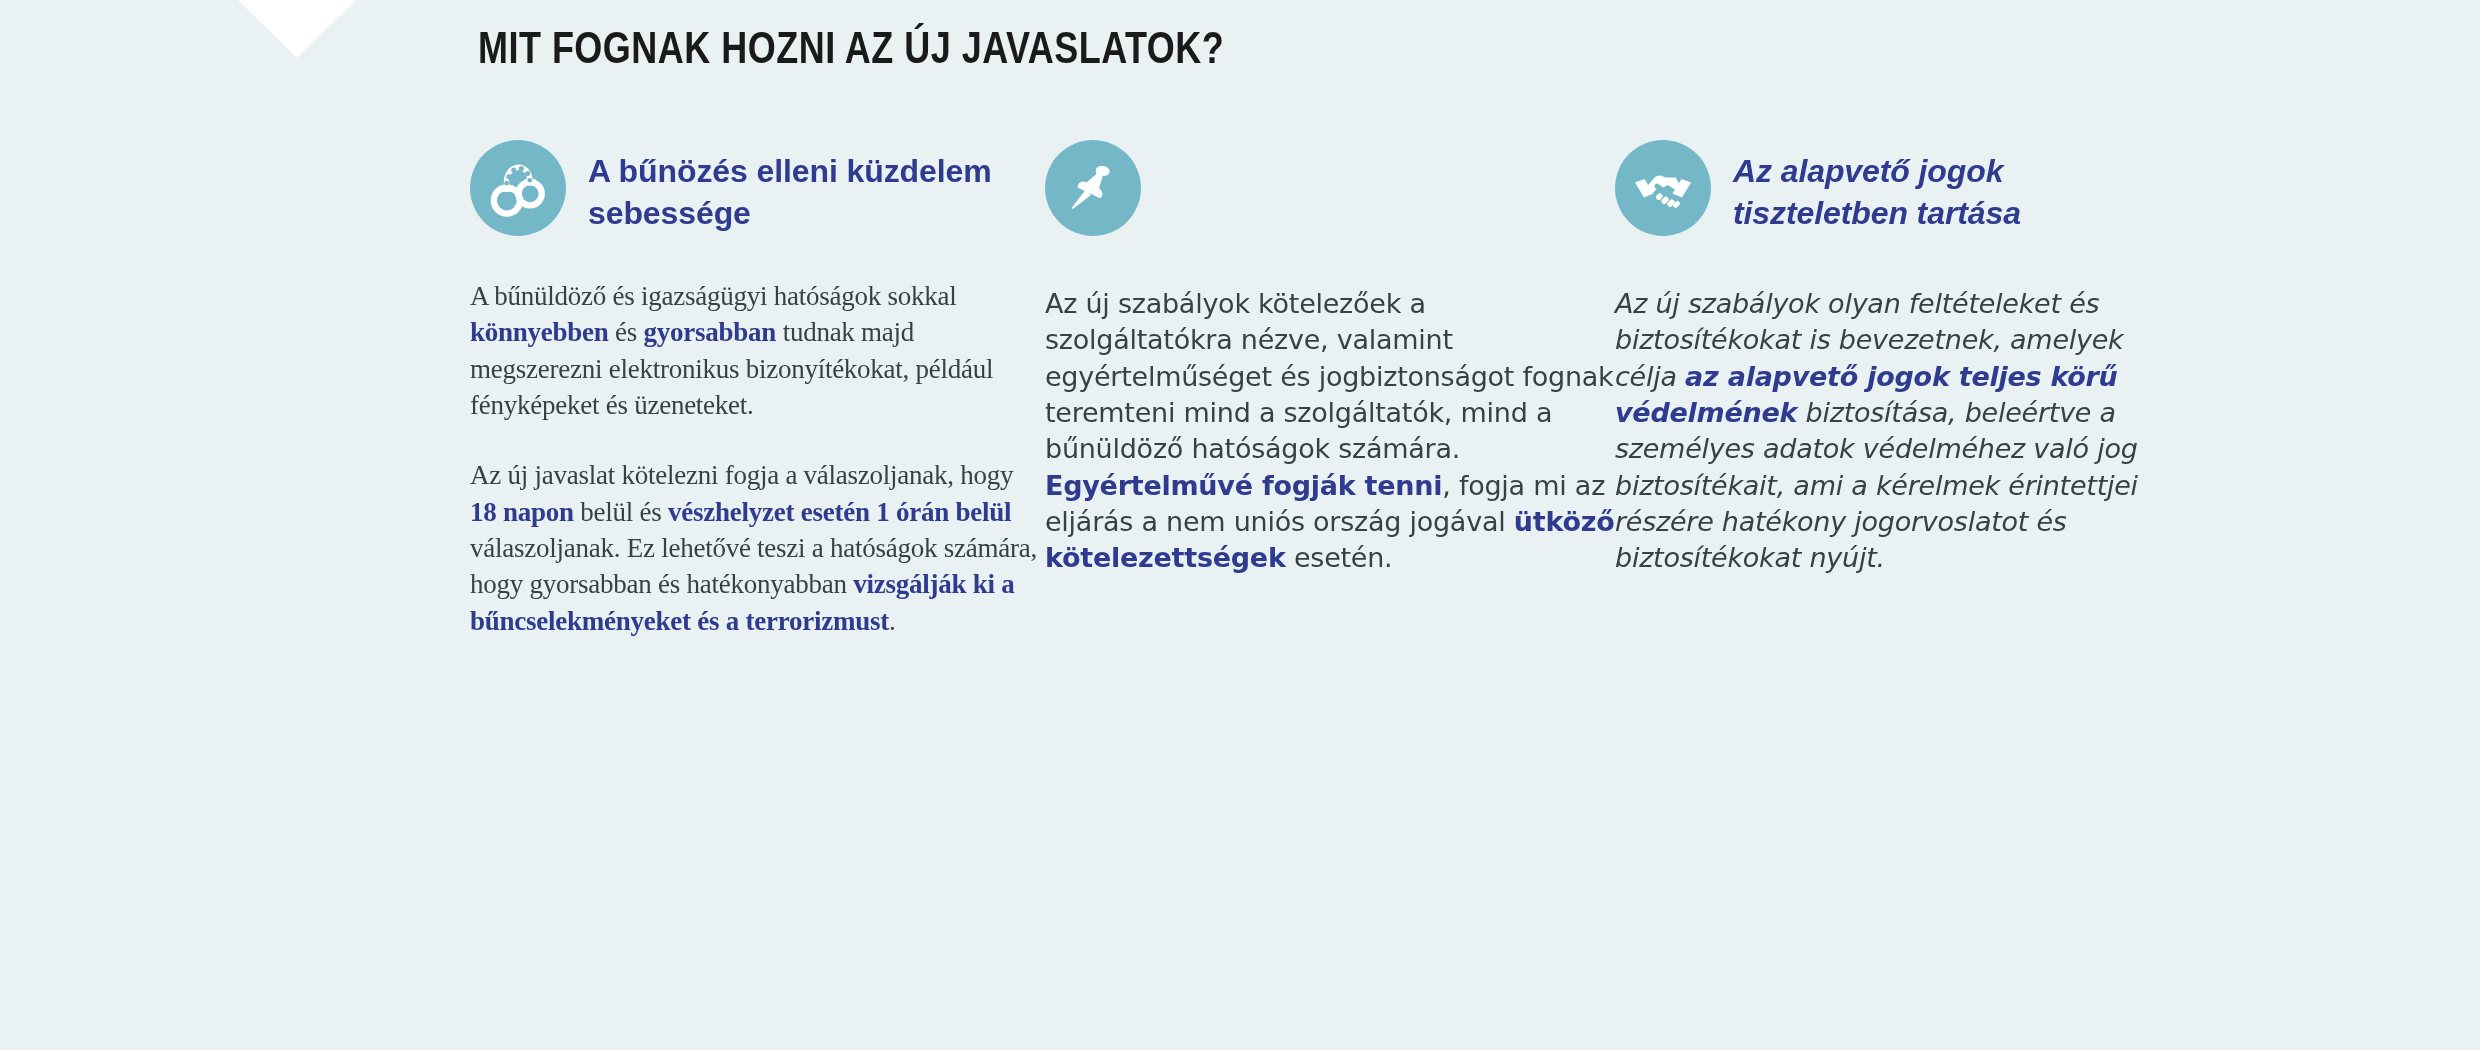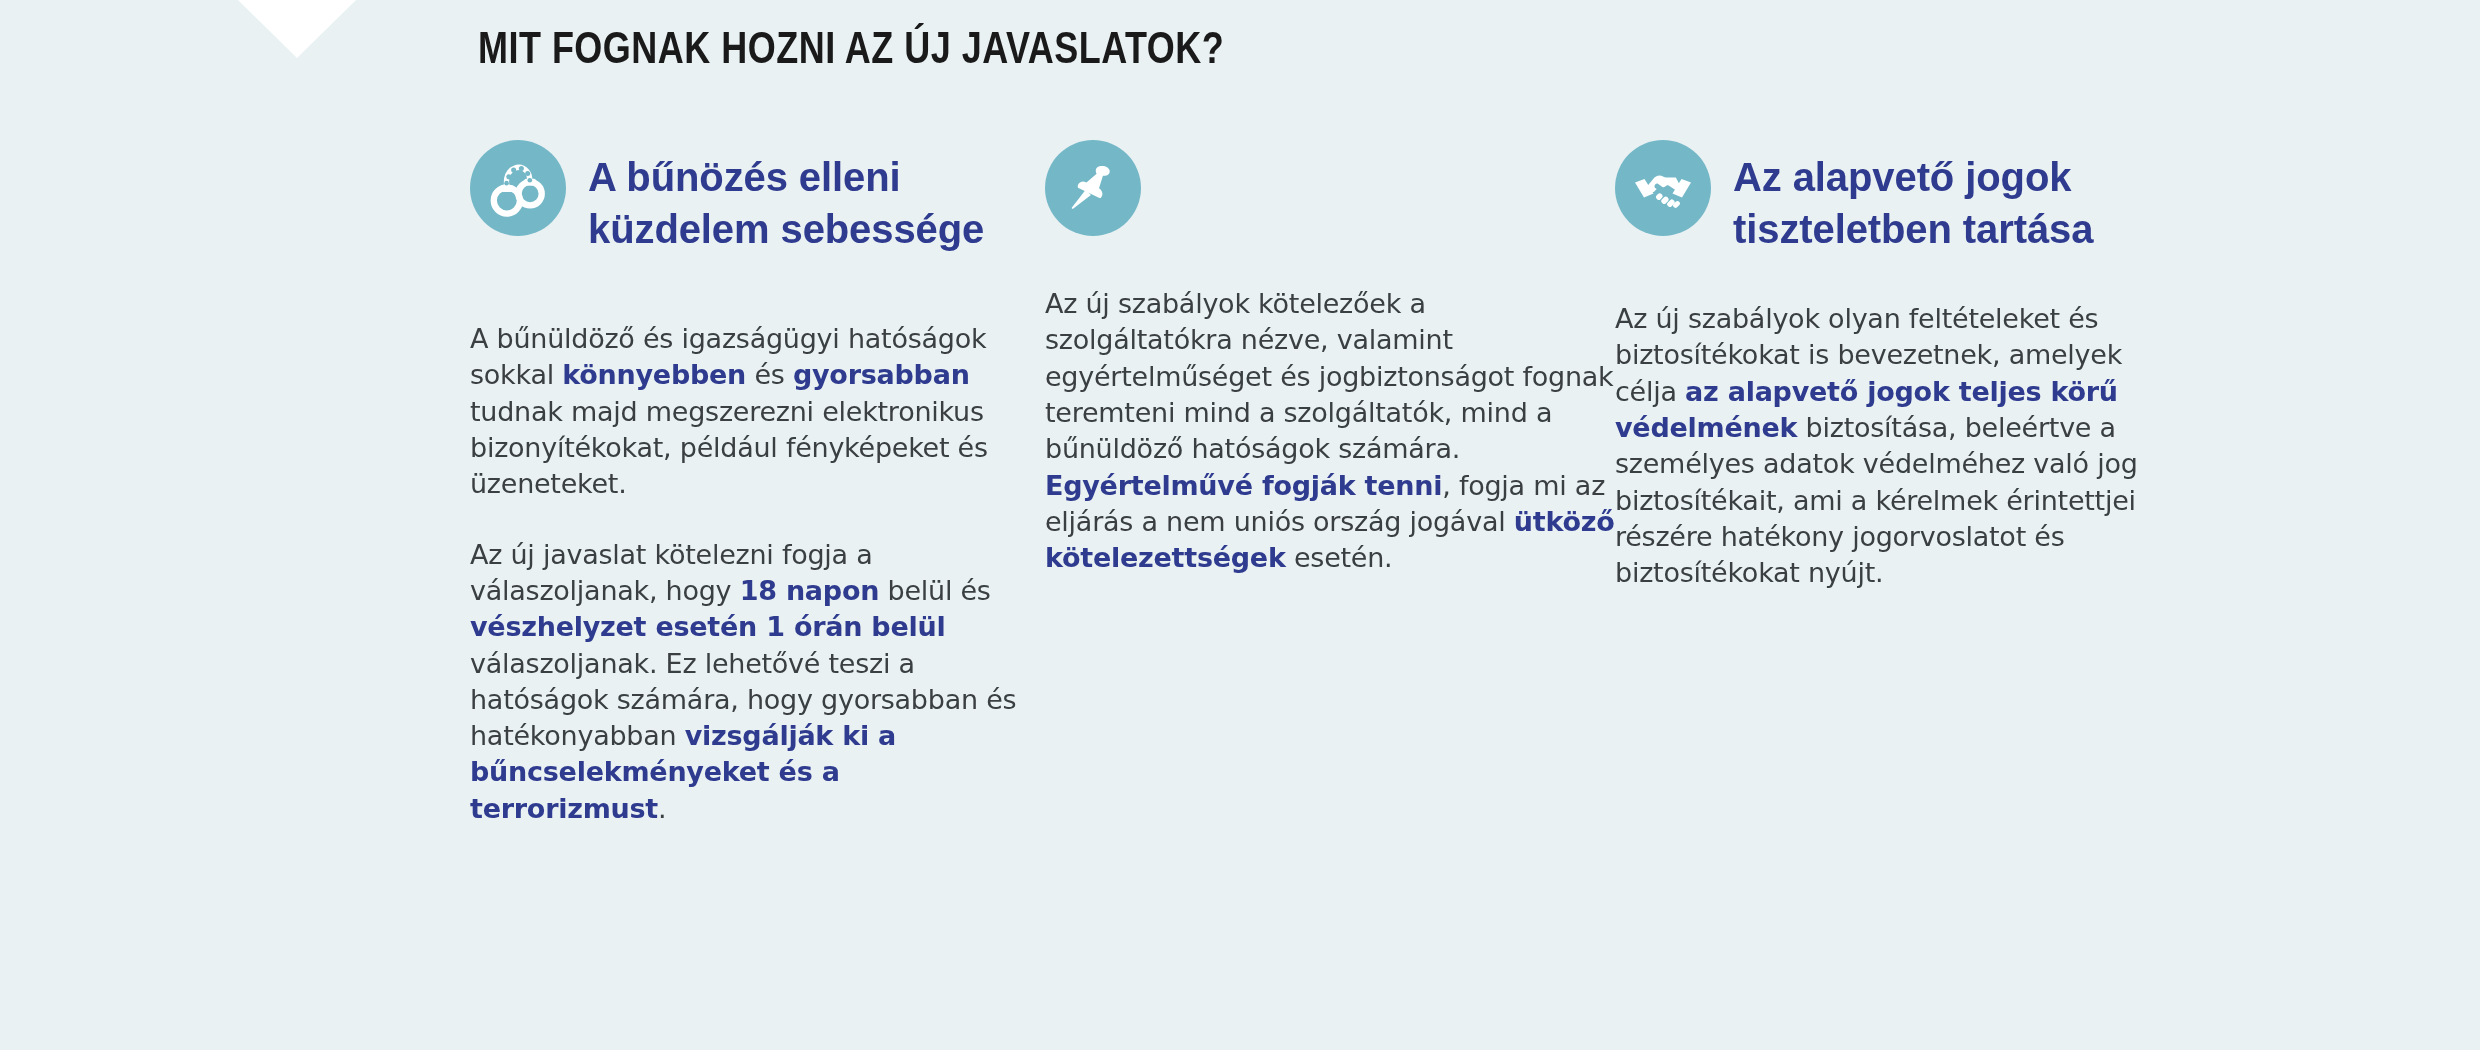--- a/index.html
+++ b/index.html
@@ -50,21 +50,21 @@
     width: 1960px;
     display: flex;
     gap: 0;
   }
   .column {
     width: 570px;
     margin-right: 0;
   }
   .column.col-1 { width: 575px; }
   .column.col-2 { width: 570px; margin-left: 0px; }
-  .column.col-3 { width: 560px; }
+  .column.col-3 { width: 560px; font-style: italic; }
 
   .col-head {
     display: flex;
     align-items: flex-start;
     gap: 22px;
     min-height: 100px;
   }
 
   .icon-circle {
     flex: 0 0 auto;
@@ -73,36 +73,36 @@
     border-radius: 50%;
     background: #74b8c8;
     display: flex;
     align-items: center;
     justify-content: center;
   }
   .icon-circle svg { display: block; }
 
   .col-title {
     font-family: "Liberation Sans", sans-serif;
-    font-size: 40px;
+    font-size: 32px;
     font-weight: 700;
     line-height: 1.30;
     color: #2e3b8f;
     padding-top: 11px;
     letter-spacing: -0.1px;
   }
 
   .col-body {
     font-family: "DejaVu Sans", sans-serif;
     font-size: 27px;
     line-height: 1.345;
     color: #3a3f41;
     letter-spacing: -0.25px;
   }
-  .col-1 .col-body { margin-top: 66px; }
+  .col-1 .col-body { margin-top: 38px; font-family: Liberation Serif, serif; }
   .col-2 .col-body { margin-top: 46px; }
   .col-3 .col-body { margin-top: 46px; }
 
   .col-body p { margin: 0 0 34px 0; }
   .col-body p:last-child { margin-bottom: 0; }
 
   .col-body b, .hl {
     font-weight: 700;
     color: #2e3b8f;
   }

